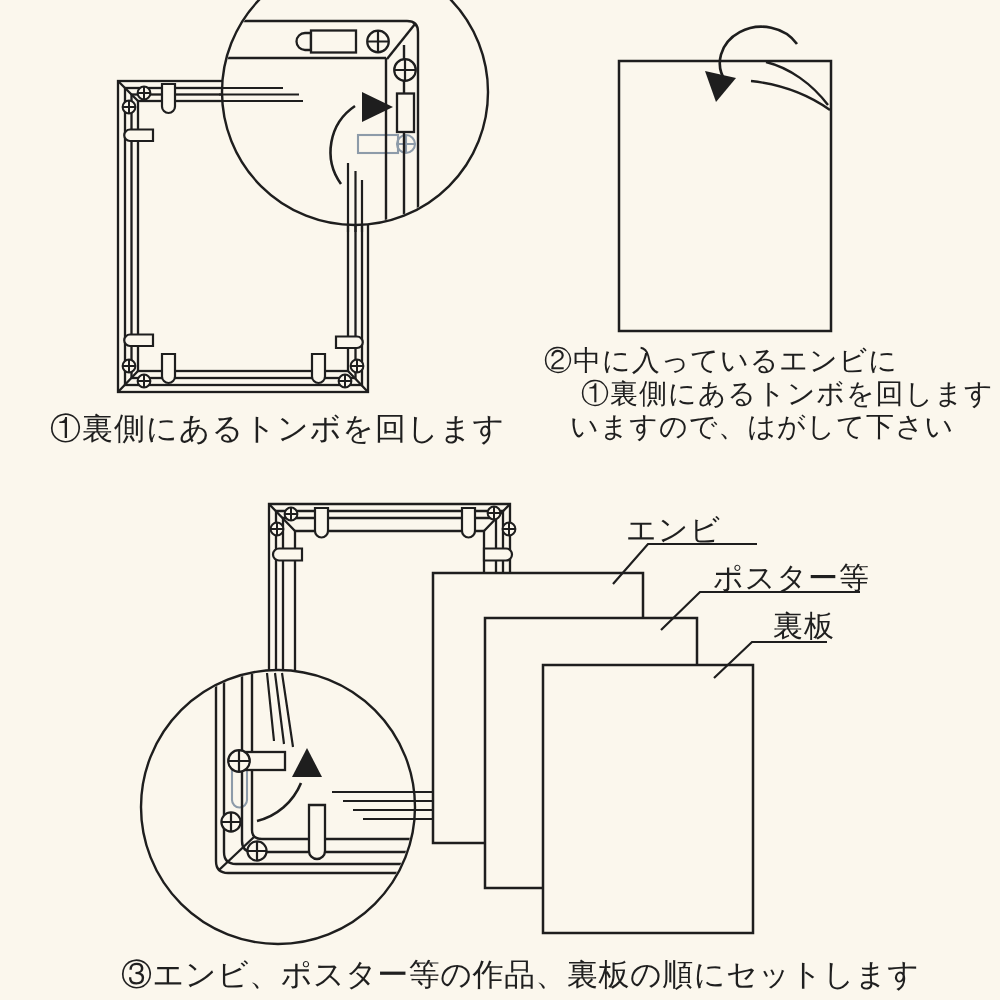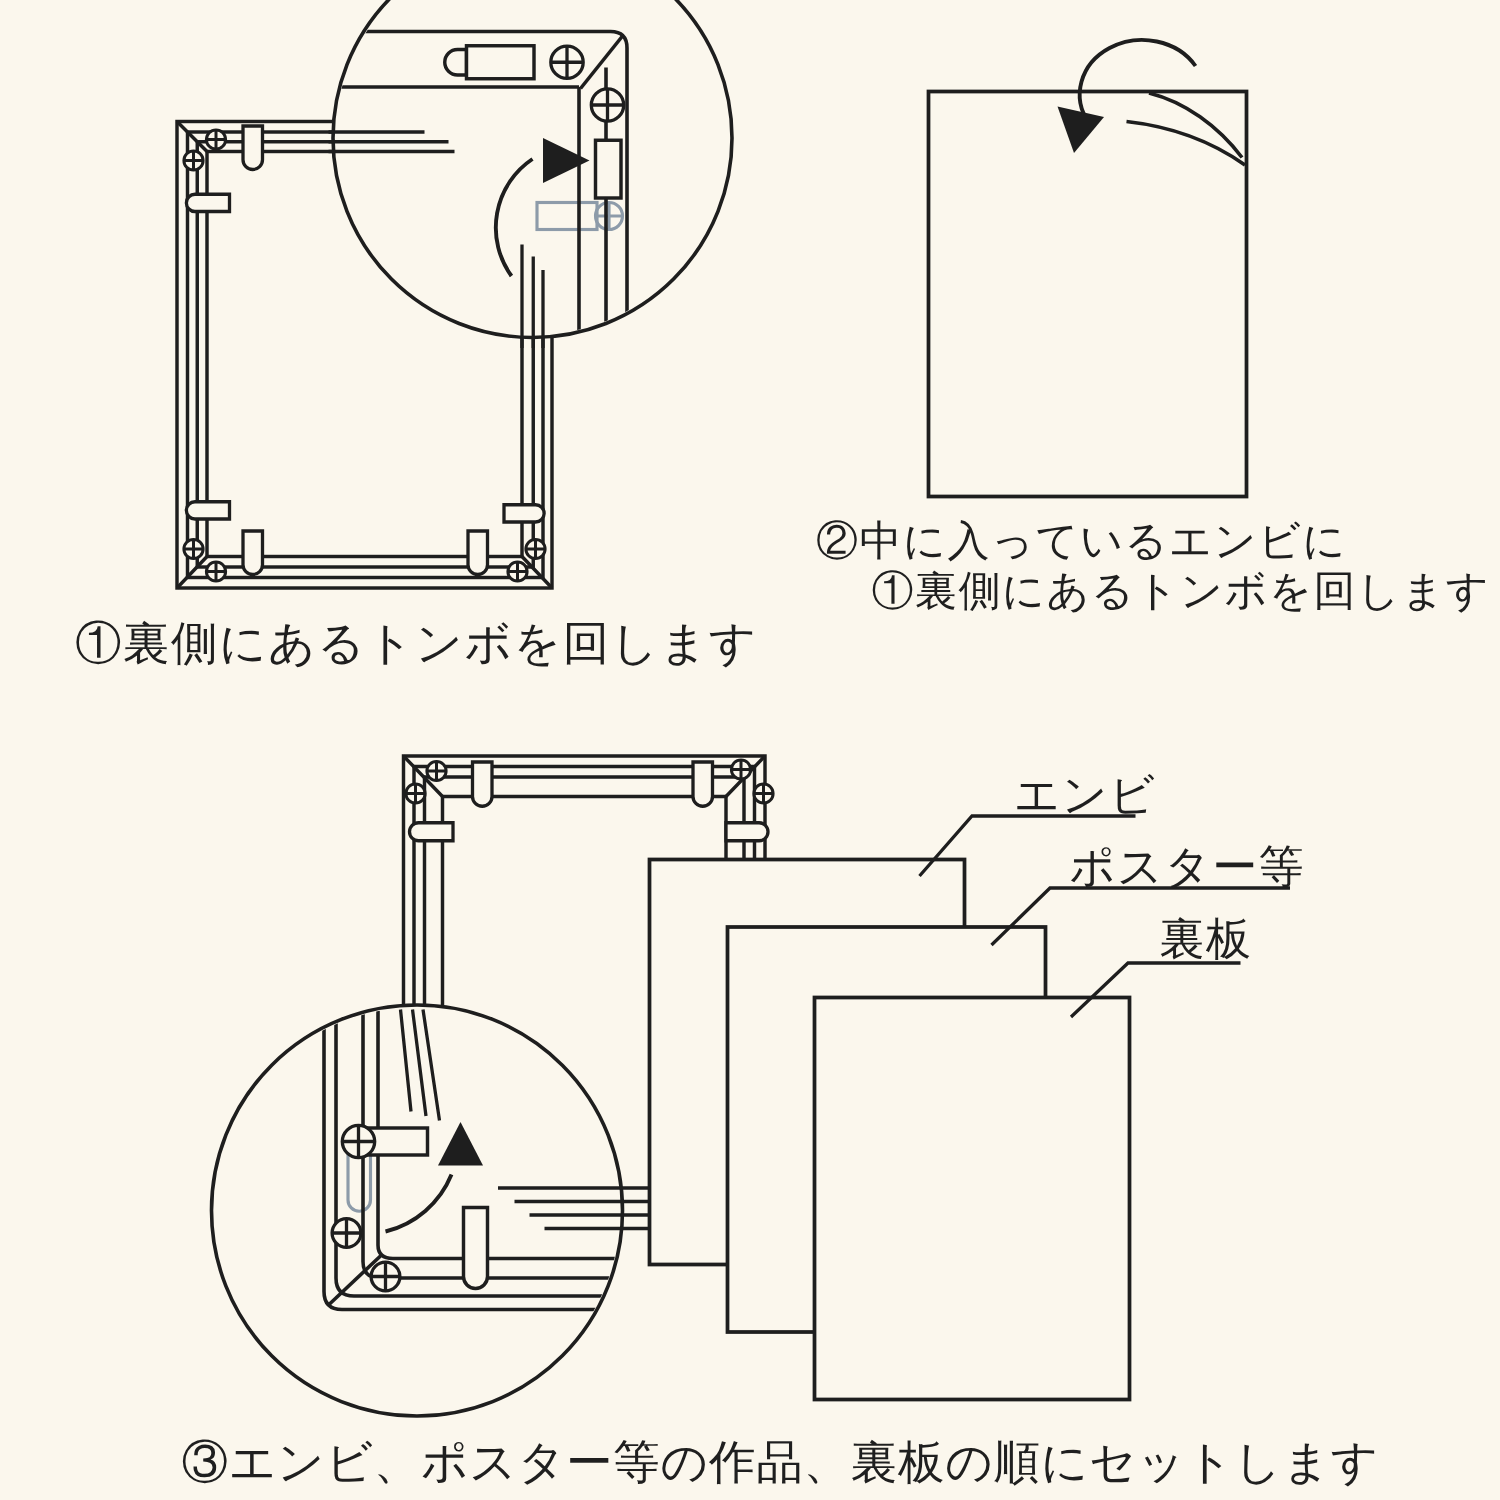--- a/index.html
+++ b/index.html
@@ -12,21 +12,21 @@
     color:#1f1f1f;
   }
   .diagram-layer{position:absolute;left:0;top:0;width:1000px;height:1000px;}
   .txt{position:absolute;white-space:nowrap;color:#1f1f1f;}
   .caption1{left:50px;top:408px;font-size:31px;letter-spacing:1px;}
   .caption2{left:544px;top:344px;font-size:28px;line-height:33px;letter-spacing:1px;}
   .caption2 .l2{margin-left:37px;}
   .caption2 .l3{margin-left:26px;}
   .caption3{left:121px;top:954px;font-size:31px;letter-spacing:0.5px;}
   .lbl{font-size:30px;letter-spacing:1px;}
-  .lbl-envi{left:676px;top:510px;}
+  .lbl-envi{left:626px;top:510px;}
   .lbl-poster{left:713px;top:558px;}
   .lbl-backboard{left:773px;top:606px;}
 </style>
 </head>
 <body>
 
 <div class="page">
 
 <svg class="diagram-layer" viewBox="0 0 1000 1000" fill="none" stroke-linecap="butt">
   <defs>
@@ -173,20 +173,21 @@
     <path d="M661,630 L700,592 H860"></path>
     <path d="M714,678 L752,642 H827"></path>
   </g>
 </svg>
 
 <div class="txt caption1">①裏側にあるトンボを回します</div>
 
 <div class="txt caption2">
   <div class="l1">②中に入っているエンビに</div>
   <div class="l2">①裏側にあるトンボを回します</div>
+  <div class="l3">いますので、はがして下さい</div>
 </div>
 
 <div class="txt caption3">③エンビ、ポスター等の作品、裏板の順にセットします</div>
 
 <div class="txt lbl lbl-envi">エンビ</div>
 <div class="txt lbl lbl-poster">ポスター等</div>
 <div class="txt lbl lbl-backboard">裏板</div>
 
 </div>
 

